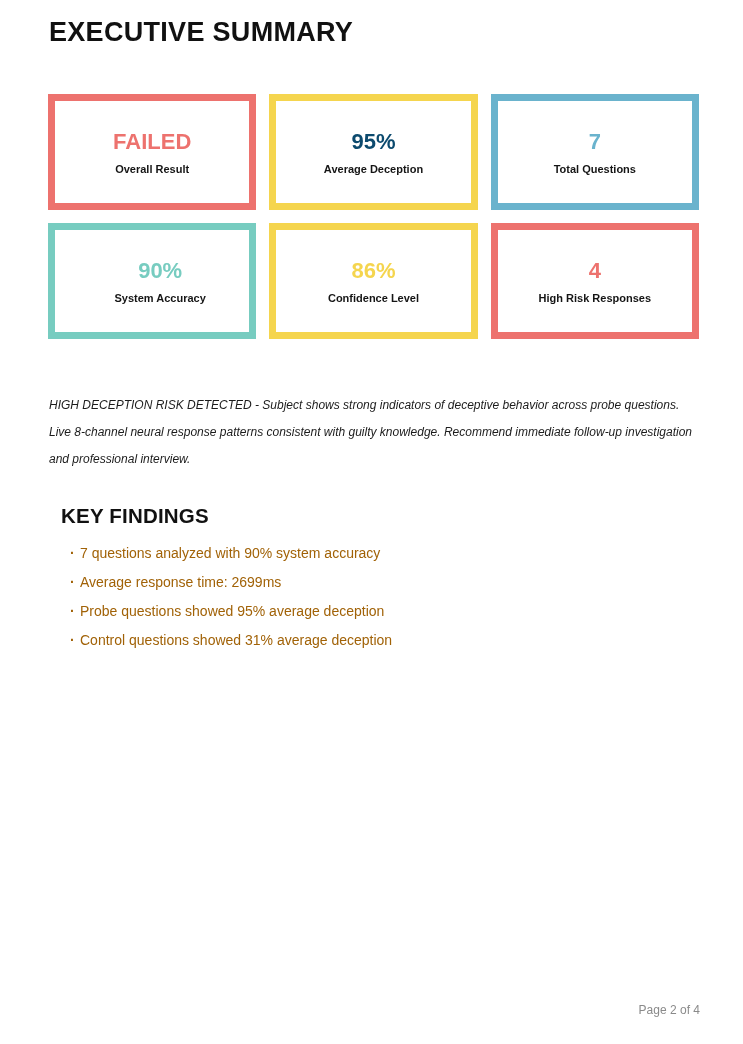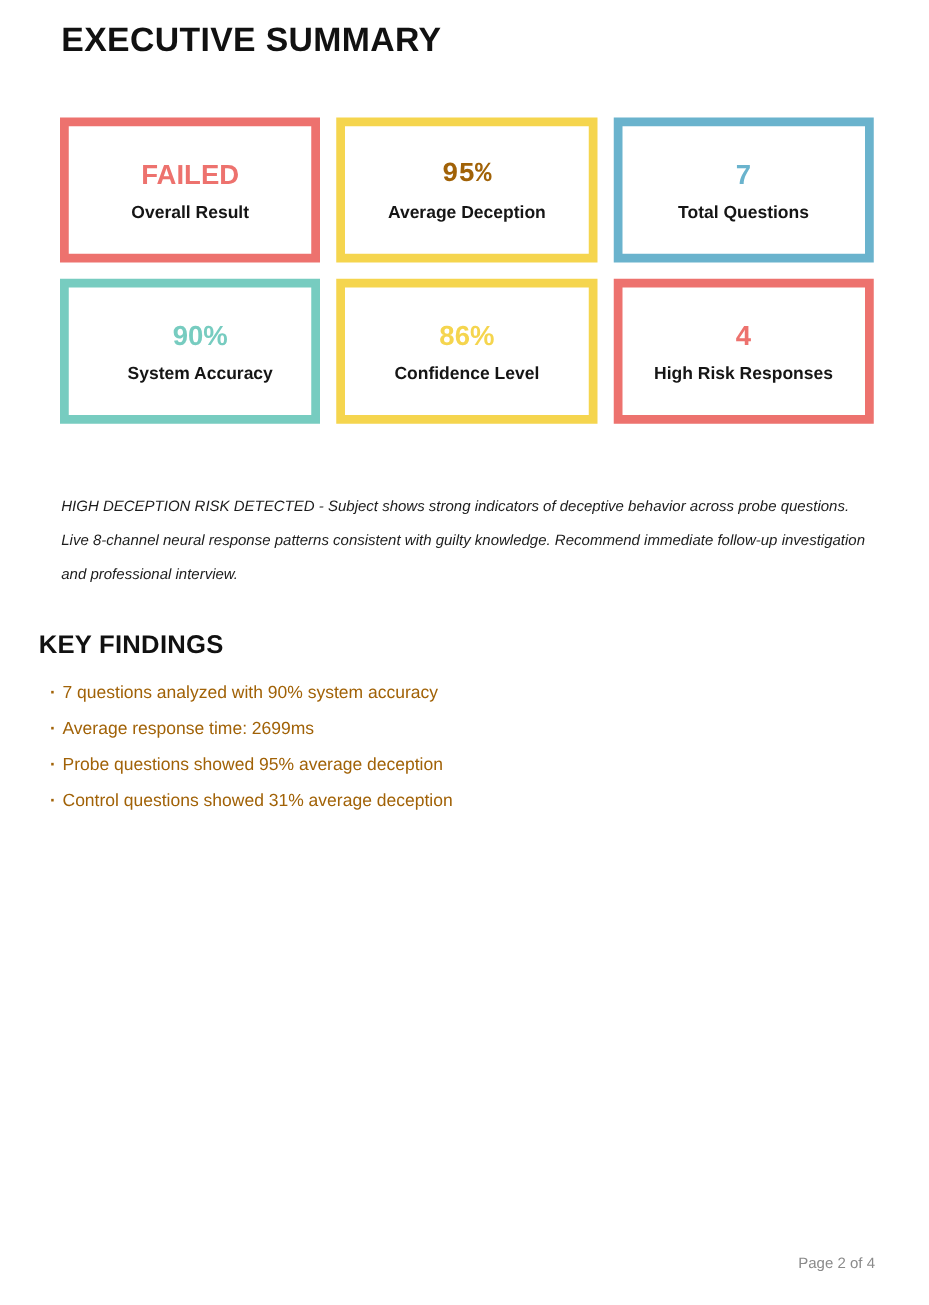--- a/index.html
+++ b/index.html
@@ -43,29 +43,29 @@
     justify-content: center;
     text-align: center;
   }
   .stat-value {
     font-size: 22px;
     font-weight: bold;
     line-height: 24px;
   }
   .stat-label {
     margin-top: 9px;
-    font-size: 14px;
+    font-size: 11px;
     font-weight: bold;
     color: #151515;
   }
   .section-pa {
     margin: 53px 0 0 49px;
   }
   .section-kf {
-    margin: 32px 0 0 31px;
+    margin: 32px 0 0 61px;
   }
   .section-heading {
     margin: 0;
     font-size: 20.5px;
     line-height: 22px;
     font-weight: bold;
     letter-spacing: 0.2px;
     color: #111111;
   }
   .assessment-text {
@@ -112,21 +112,21 @@
 
   <h1 class="page-title">EXECUTIVE SUMMARY</h1>
 
   <div class="cards-grid">
   <div class="stat-card" style="border-color: rgb(237, 114, 110);">
     <div class="stat-value" style="color: rgb(237, 114, 110);">FAILED</div>
     <div class="stat-label">Overall Result</div>
   </div>
 
   <div class="stat-card" style="border-color: rgb(245, 213, 78);">
-    <div class="stat-value" style="color: #a16207; font-family: Liberation Mono, monospace;">95%</div>
+    <div class="stat-value" style="color: #0c4a6e;">95%</div>
     <div class="stat-label">Average Deception</div>
   </div>
 
   <div class="stat-card" style="border-color: rgb(106, 179, 205);">
     <div class="stat-value" style="color: rgb(106, 179, 205);">7</div>
     <div class="stat-label">Total Questions</div>
   </div>
 
   <div class="stat-card" style="border-color: rgb(119, 204, 192); padding-left: 16px;">
     <div class="stat-value" style="color: rgb(119, 204, 192);">90%</div>

